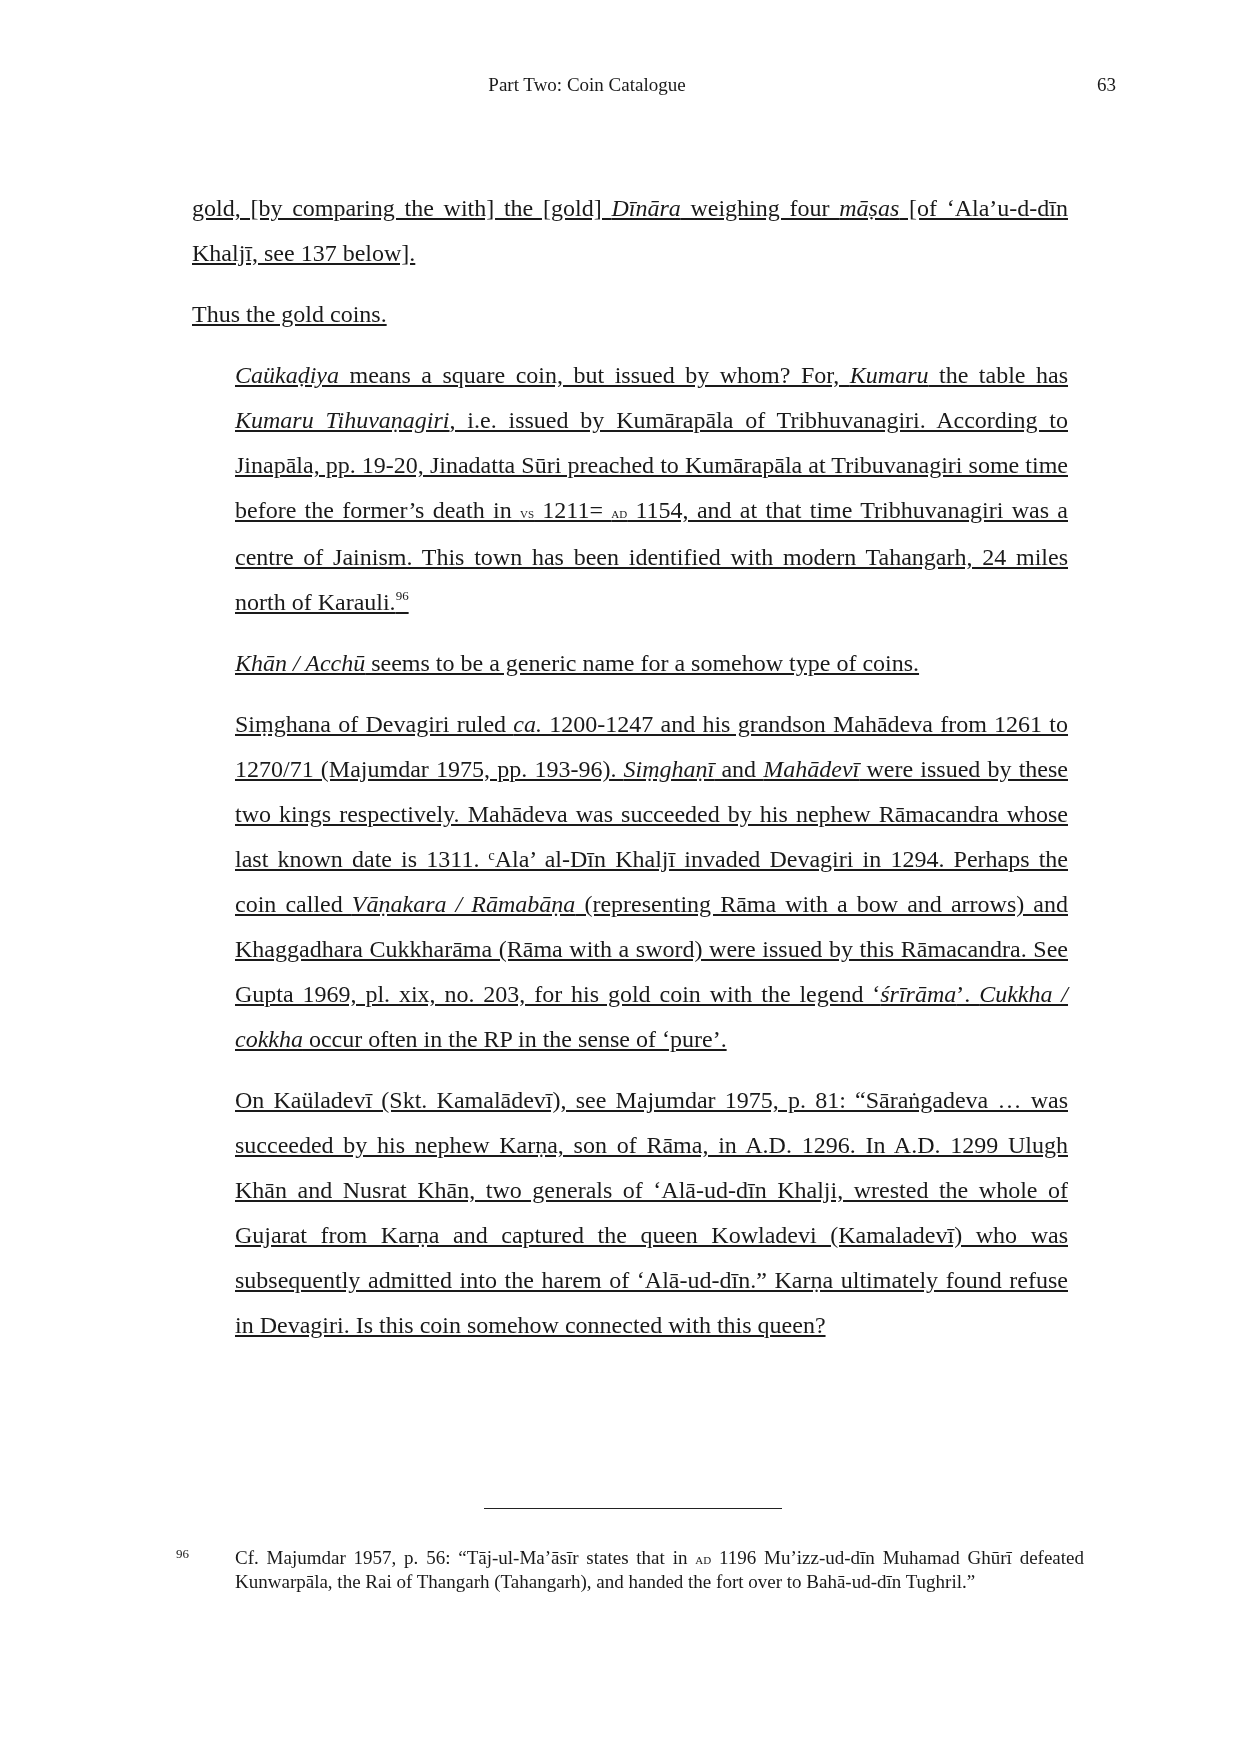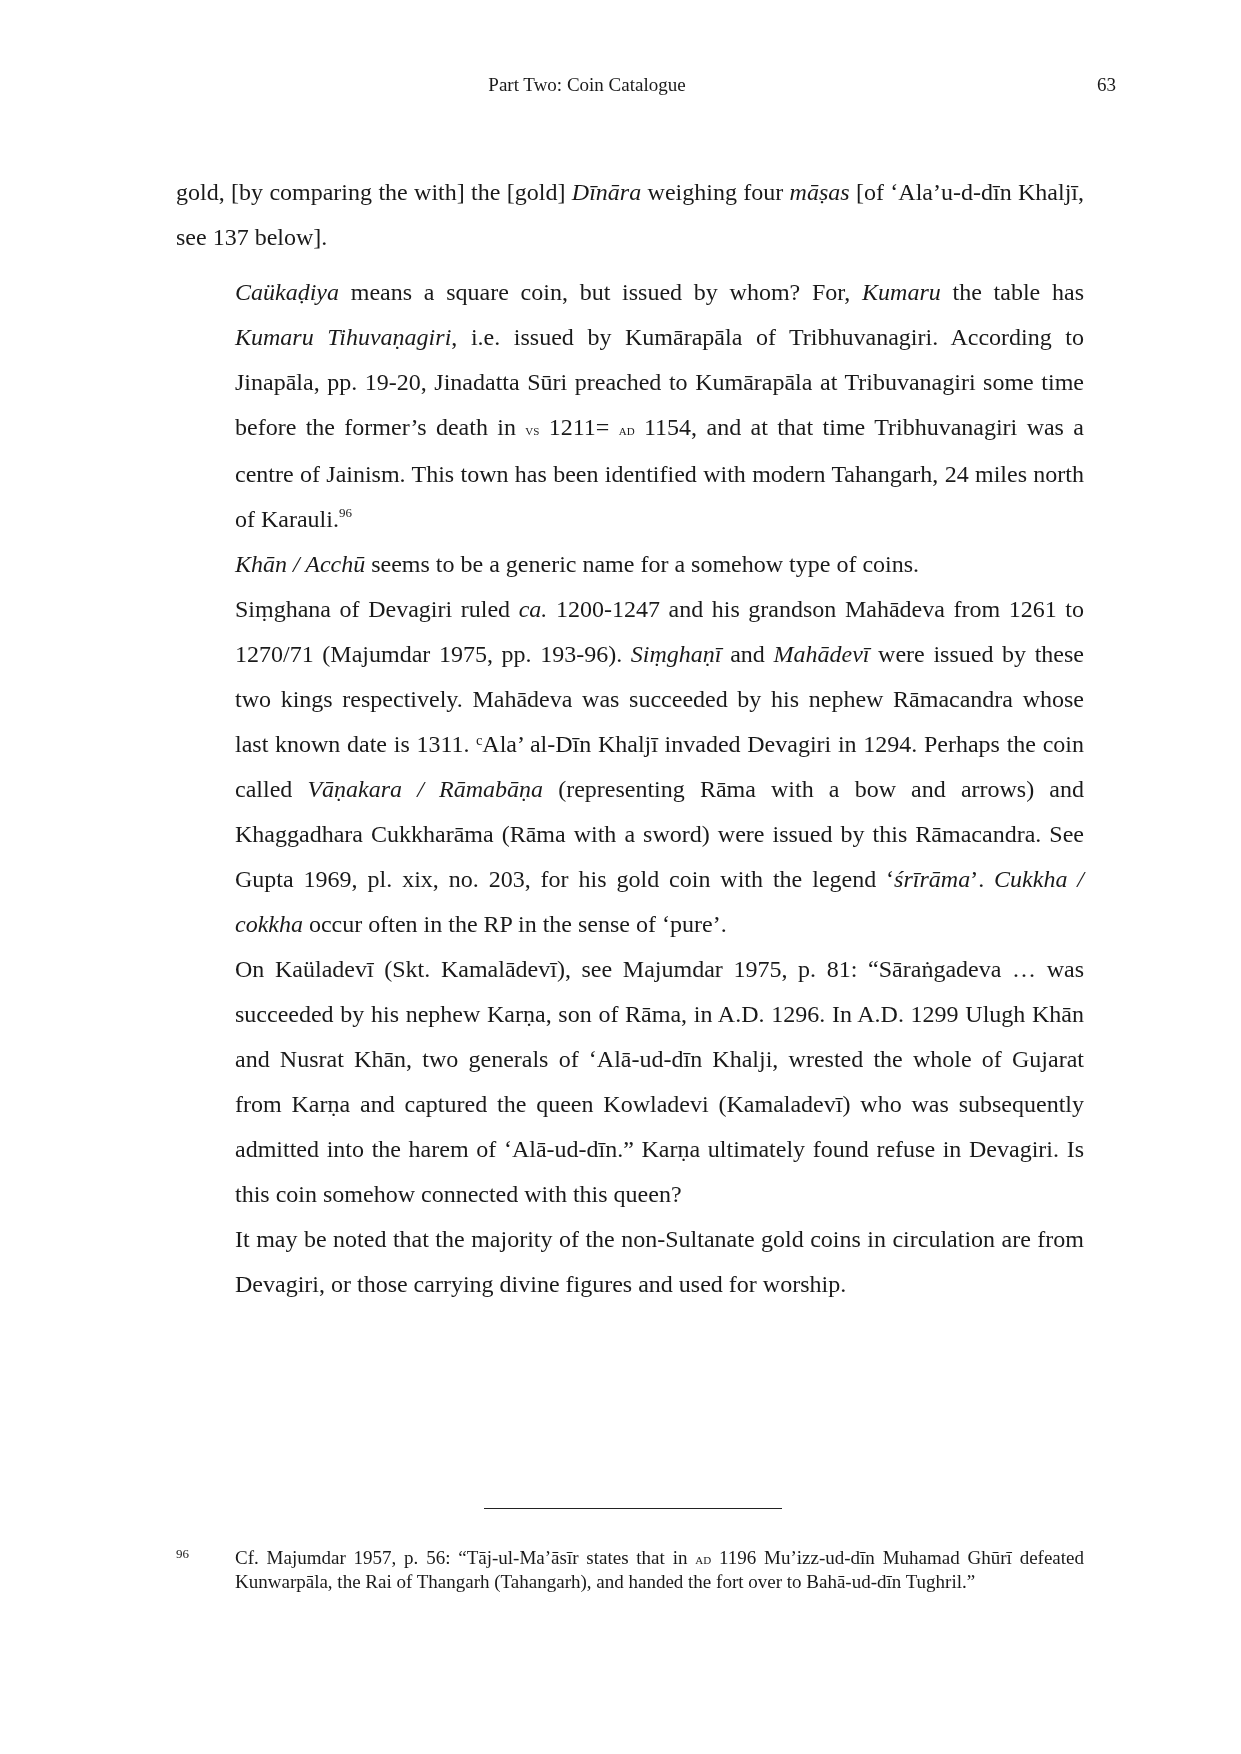--- a/index.html
+++ b/index.html
@@ -2,51 +2,51 @@
 <html><head>
 <meta charset="utf-8">
 <style>
   html, body { margin: 0; padding: 0; background: #ffffff; }
   body { width: 1241px; height: 1754px; position: relative; overflow: hidden;
          font-family: "Liberation Serif", "DejaVu Serif", serif; color: #1a1a1a; }
   .running-head { position: absolute; top: 74px; left: 0; width: 1174px; text-align: center; font-size: 19px; }
   .page-num { position: absolute; top: 74px; left: 1097px; font-size: 19px; }
   .body-text { position: absolute; left: 176px; width: 908px; top: 170px; font-size: 24px; line-height: 45px; }
   .indent { margin-left: 59px; text-align: justify; }
-  p { margin: 0; }
+  p { margin: 16px; text-decoration: underline; }
   .para-gap { margin-top: 10px; }
   .sc { font-variant: small-caps; font-size: 16px; }
   sup { font-size: 13px; line-height: 0; vertical-align: 10px; }
   .fn-rule { position: absolute; left: 484px; top: 1508px; width: 298px; height: 0; border-top: 1.5px solid #222; }
   .footnote { position: absolute; left: 176px; top: 1546px; width: 908px; font-size: 19px; line-height: 23px; }
   .fn-num { position: absolute; left: 0; top: -4px; font-size: 13px; }
   .fn-text { margin-left: 59px; }
   .fn-sc { font-variant: small-caps; font-size: 16px; }
 </style>
 </head>
 <body>
 
 <div class="running-head">Part Two: Coin Catalogue</div>
 <div class="page-num">63</div>
 
 <div class="body-text">
   <p style="text-align:justify;">
     <span>gold, [by comparing the with] the [gold] </span><i>Dīnāra</i><span> weighing four </span><i>māṣas</i><span> [of ‘Ala’u-d-dīn Khaljī, see 137 below].</span>
   </p>
+  <p class="para-gap">Thus the gold coins.</p>
   <p class="indent para-gap">
     <i>Caükaḍiya</i><span> means a square coin, but issued by whom? For, </span><i>Kumaru</i><span> the table has </span><i>Kumaru Tihuvaṇagiri</i><span>, i.e. issued by Kumārapāla of Tribhuvanagiri. According to Jinapāla, pp. 19-20, Jinadatta Sūri preached to Kumārapāla at Tribuvanagiri some time before the former’s death in </span><span class="sc">vs</span><span> 1211= </span><span class="sc">ad</span><span> 1154, and at that time Tribhuvanagiri was a centre of Jainism. This town has been identified with modern Tahangarh, 24 miles north of Karauli.</span><sup>96</sup>
   </p>
   <p class="indent">
     <i>Khān / Acchū</i><span> seems to be a generic name for a somehow type of coins.</span>
   </p>
   <p class="indent">
     <span>Siṃghana of Devagiri ruled </span><i>ca.</i><span> 1200-1247 and his grandson Mahādeva from 1261 to 1270/71 (Majumdar 1975, pp. 193-96). </span><i>Siṃghaṇī</i><span> and </span><i>Mahādevī</i><span> were issued by these two kings respectively. Mahādeva was succeeded by his nephew Rāmacandra whose last known date is 1311. ᶜAla’ al-Dīn Khaljī invaded Devagiri in 1294. Perhaps the coin called </span><i>Vāṇakara / Rāmabāṇa</i><span> (representing Rāma with a bow and arrows) and Khaggadhara Cukkharāma (Rāma with a sword) were issued by this Rāmacandra. See Gupta 1969, pl. xix, no. 203, for his gold coin with the legend ‘</span><i>śrīrāma</i><span>’. </span><i>Cukkha / cokkha</i><span> occur often in the RP in the sense of ‘pure’.</span>
   </p>
   <p class="indent">On Kaüladevī (Skt. Kamalādevī), see Majumdar 1975, p. 81: “Sāraṅgadeva … was succeeded by his nephew Karṇa, son of Rāma, in A.D. 1296. In A.D. 1299 Ulugh Khān and Nusrat Khān, two generals of ‘Alā-ud-dīn Khalji, wrested the whole of Gujarat from Karṇa and captured the queen Kowladevi (Kamaladevī) who was subsequently admitted into the harem of ‘Alā-ud-dīn.” Karṇa ultimately found refuse in Devagiri. Is this coin somehow connected with this queen?</p>
-  <p class="indent">It may be noted that the majority of the non-Sultanate gold coins in circulation are from Devagiri, or those carrying divine figures and used for worship.</p>
 </div>
 
 <div class="fn-rule"></div>
 
 <div class="footnote">
   <span class="fn-num">96</span>
   <div class="fn-text" style="text-align:justify;">
     <span>Cf. Majumdar 1957, p. 56: “Tāj-ul-Ma’āsīr states that in </span><span class="fn-sc">ad</span><span> 1196 Mu’izz-ud-dīn Muhamad Ghūrī defeated Kunwarpāla, the Rai of Thangarh (Tahangarh), and handed the fort over to Bahā-ud-dīn Tughril.”</span>
   </div>
 </div>

